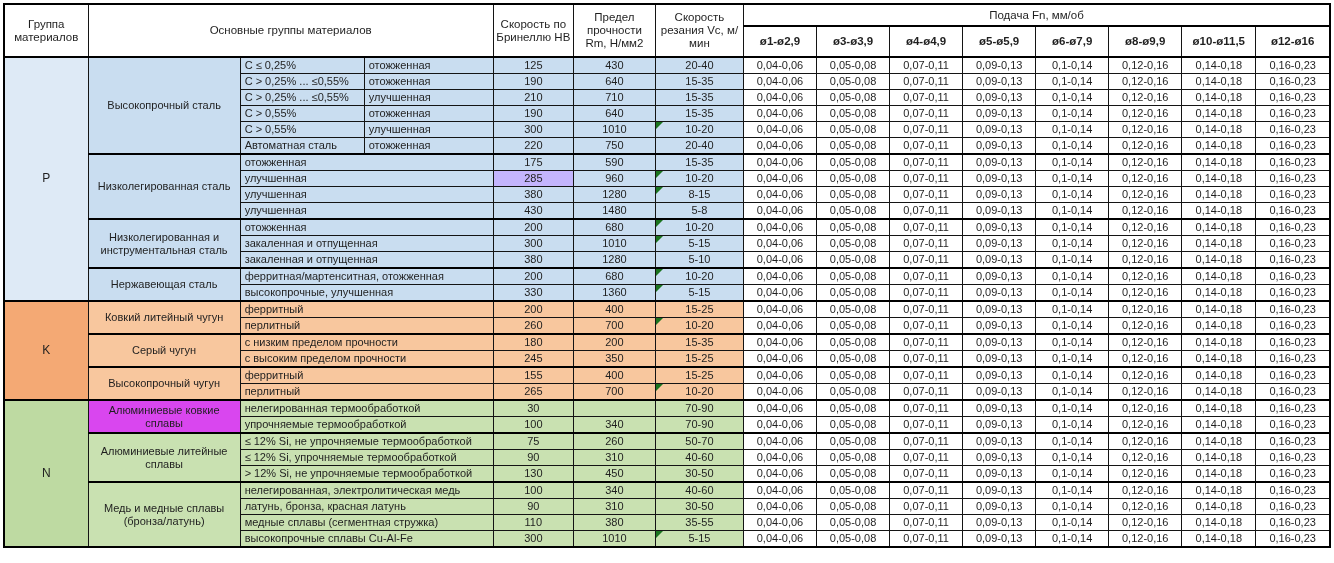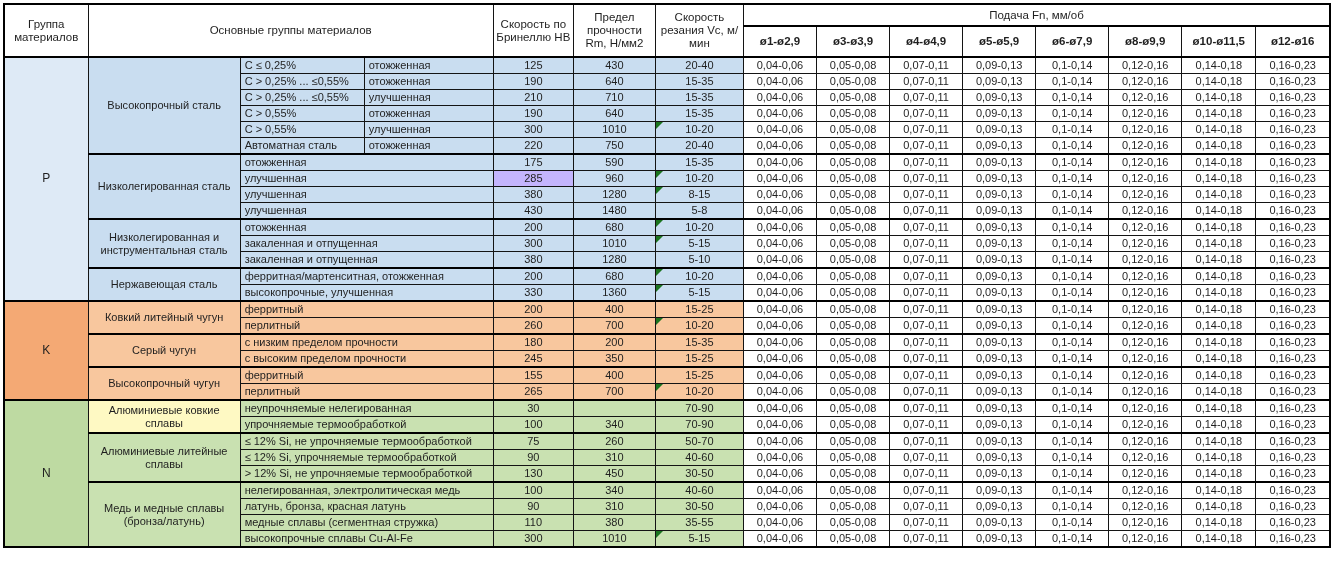--- a/index.html
+++ b/index.html
@@ -370,22 +370,22 @@
           <td style="background: rgb(255, 255, 255);">0,05-0,08</td>
           <td style="background: rgb(255, 255, 255);">0,07-0,11</td>
           <td style="background: rgb(255, 255, 255);">0,09-0,13</td>
           <td style="background: rgb(255, 255, 255);">0,1-0,14</td>
           <td style="background: rgb(255, 255, 255);">0,12-0,16</td>
           <td style="background: rgb(255, 255, 255);">0,14-0,18</td>
           <td style="background: rgb(255, 255, 255);">0,16-0,23</td>
         </tr>
         <tr>
           <td class="g-top" rowspan="9" style="background: rgb(190, 218, 162); font-size: 12px;">N</td>
-          <td class="fam g-top" rowspan="2" style="background: #fef9c3;">Алюминиевые ковкие сплавы</td>
-          <td class="cond g-top" colspan="2" style="background: rgb(201, 225, 177);">неупрочняемые нелегированная</td>
+          <td class="fam g-top" rowspan="2" style="background: #d946ef;">Алюминиевые ковкие сплавы</td>
+          <td class="cond g-top" colspan="2" style="background: rgb(201, 225, 177);">нелегированная термообработкой</td>
           <td class="g-top" style="background: rgb(201, 225, 177);">30</td>
           <td class="g-top" style="background: rgb(201, 225, 177);"></td>
           <td class="vc g-top" style="background: rgb(201, 225, 177);">70-90</td>
           <td class="g-top" style="background: rgb(255, 255, 255);">0,04-0,06</td>
           <td class="g-top" style="background: rgb(255, 255, 255);">0,05-0,08</td>
           <td class="g-top" style="background: rgb(255, 255, 255);">0,07-0,11</td>
           <td class="g-top" style="background: rgb(255, 255, 255);">0,09-0,13</td>
           <td class="g-top" style="background: rgb(255, 255, 255);">0,1-0,14</td>
           <td class="g-top" style="background: rgb(255, 255, 255);">0,12-0,16</td>
           <td class="g-top" style="background: rgb(255, 255, 255);">0,14-0,18</td>

